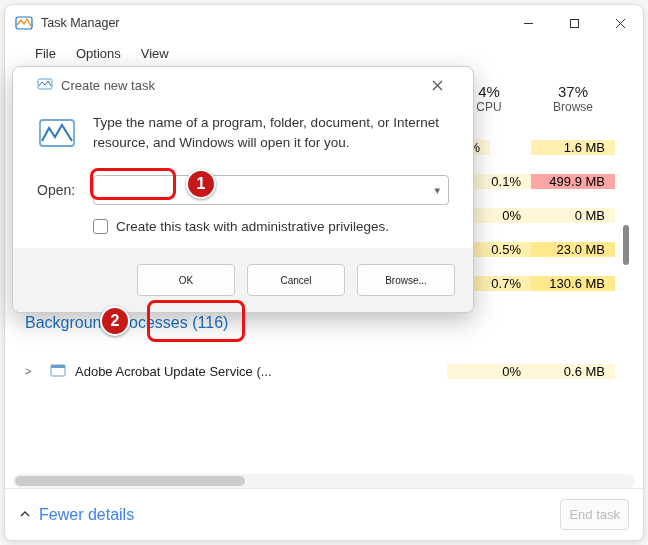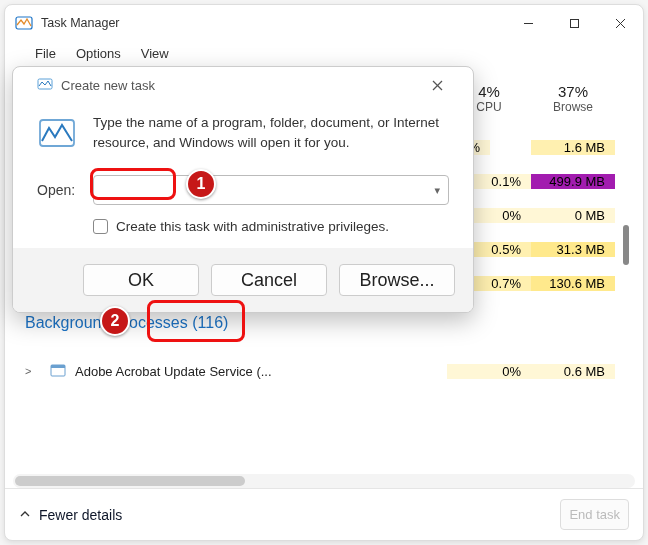--- a/index.html
+++ b/index.html
@@ -52,33 +52,33 @@
     display: flex; align-items: center; height: 34px;
     padding-left: 20px; padding-right: 28px;
   }
   .row .expander { width: 16px; color: #666; font-size: 11px; }
   .row .ricon { width: 18px; height: 18px; margin: 0 8px; display: inline-flex; align-items: center; justify-content: center; }
   .row .rname { flex: 1; color: #222; font-size: 13px; white-space: nowrap; overflow: hidden; text-overflow: ellipsis; }
   .row .cell { width: 84px; text-align: right; padding-right: 10px; font-size: 13px; }
   .c0 { background: #fff7d6; }
   .c1 { background: #fff0b0; margin-left: 41px; }
   .c2 { background: #ffe98c; }
-  .c3 { background: #a21caf; }
+  .c3 { background: #fca5a5; }
   .section-title {
     padding: 14px 20px 6px 20px;
     color: #1d74c7; font-size: 16px;
   }
   .hscroll { position: absolute; left: 8px; right: 8px; bottom: 0; height: 14px; background: #f4f4f4; border-radius: 7px; }
   .hscroll .thumb { position: absolute; top: 2px; left: 2px; height: 10px; width: 230px; background: #ccc; border-radius: 5px; }
   
   .footer {
     height: 52px; border-top: 1px solid #e5e5e5;
     display: flex; align-items: center; padding: 0 14px;
   }
-  .fewer { display: flex; align-items: center; gap: 8px; color: #0f172a; font-size: 14px; }
+  .fewer { display: flex; align-items: center; gap: 8px; color: #3b82f6; font-size: 16px; }
   .footer .spacer { flex: 1; }
   .endtask {
     padding: 7px 8px; border: 1px solid #ddd; background: #fbfbfb;
     color: #bbb; border-radius: 4px; font-size: 13px;
   }
   
   .dialog {
     position: absolute; left: 12px; top: 66px;
     width: 462px;
     background: #fff;
@@ -110,22 +110,22 @@
   }
   .combo .dd { position: absolute; right: 8px; color: #666; font-size: 11px; }
   .dlg-row3 { display: flex; align-items: center; margin-top: 14px; padding-left: 56px; gap: 8px; }
   .cbx { width: 15px; height: 15px; border: 1px solid #888; border-radius: 3px; background: #fff; }
   .cbx-lbl { color: #333; font-size: 13.5px; }
   .dlg-buttons {
     background: #f3f3f3; padding: 16px 18px;
     display: flex; justify-content: flex-end; gap: 12px;
   }
   .dlg-btn {
-    width: 116px; height: 32px; border: 1px solid #ccc; background: #fdfdfd;
-    border-radius: 4px; font-size: 18px; color: #222;
+    width: 98px; height: 32px; border: 1px solid #ccc; background: #fdfdfd;
+    border-radius: 4px; font-size: 10px; color: #222;
   }
   
   .hl { position: absolute; border: 3px solid #e11; border-radius: 8px; pointer-events: none; }
   .hl1 { left: 90px; top: 168px; width: 86px; height: 32px; }
   .hl2 { left: 147px; top: 300px; width: 98px; height: 42px; }
   .badge {
     position: absolute; width: 30px; height: 30px; border-radius: 50%;
     background: #c61818; color: #fff; font-weight: 700; font-size: 16px;
     display: flex; align-items: center; justify-content: center;
     border: 2px solid #fff; box-shadow: 0 1px 3px rgba(0,0,0,.4);
@@ -205,21 +205,21 @@
             <span style="width: 26px;"></span>
             <span class="rname"></span>
             <span class="cell c0">0%</span>
             <span class="cell c0">0 MB</span>
           </div>
           <div class="row">
             <span class="expander"></span>
             <span style="width: 26px;"></span>
             <span class="rname"></span>
             <span class="cell c1">0.5%</span>
-            <span class="cell c2">31.3 MB</span>
+            <span class="cell c2">23.0 MB</span>
           </div>
           <div class="row">
             <span class="expander">&gt;</span>
             <span class="ricon">
               <svg width="16" height="16" viewBox="0 0 16 16">
                 <rect x="1" y="2" width="14" height="11" rx="1" fill="#fff" stroke="#6aa0d0"></rect>
                 <rect x="1" y="2" width="14" height="3" fill="#6aa0d0"></rect>
               </svg>
             </span>
             <span class="rname">Windows Explorer</span>

